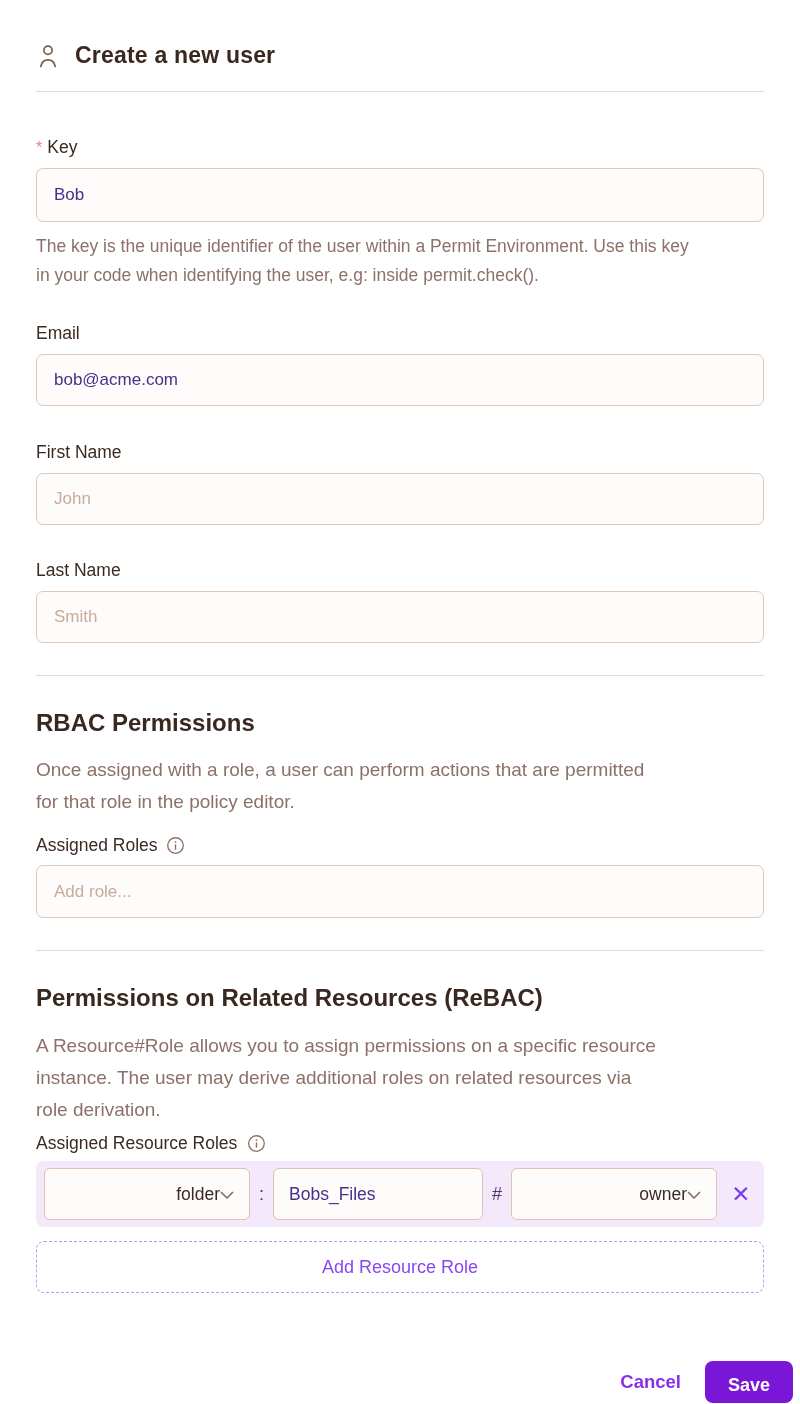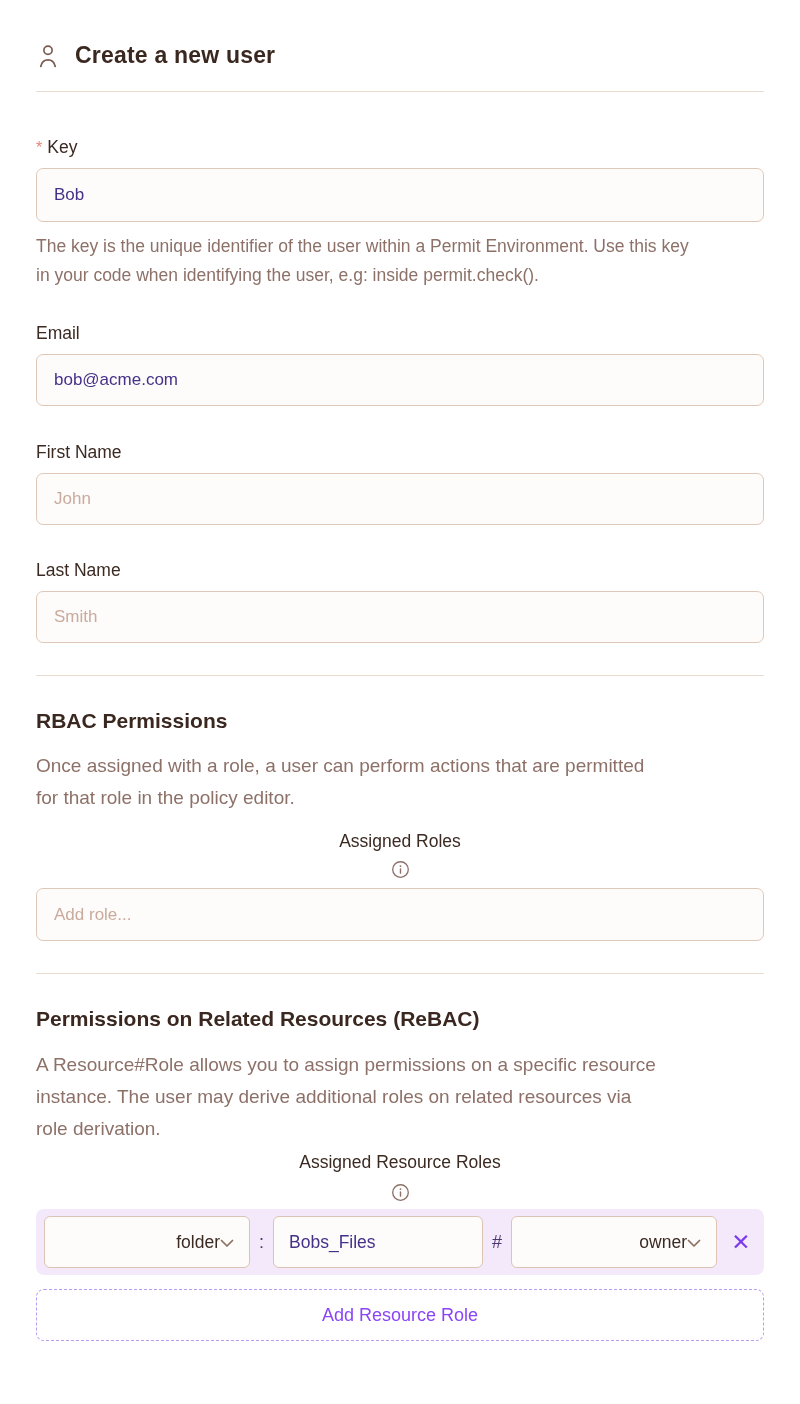--- a/index.html
+++ b/index.html
@@ -40,24 +40,24 @@
   .help-text {
     margin-top: 10px; max-width: 660px;
     font-size: 17.5px; line-height: 29px; color: #8d7168;
   }
   .f-key   { margin-top: 45px; }
   .f-email { margin-top: 33px; }
   .f-first { margin-top: 36px; }
   .f-last  { margin-top: 35px; }
 
   
-  .section-heading { margin-top: 33px; font-size: 21px; font-weight: 700; color: #3a2820; }
+  .section-heading { margin-top: 33px; font-size: 24px; font-weight: 700; color: #3a2820; }
   .section-desc { margin-top: 17px; max-width: 620px; font-size: 19px; line-height: 32px; color: #8d7168; }
   .assigned-label { margin-top: 17px; display: flex; align-items: center; gap: 8px;
-    font-size: 17.5px; font-weight: 500; color: #3b2a22; flex-direction: column; }
+    font-size: 17.5px; font-weight: 500; color: #3b2a22; }
   .info-icon { display: inline-flex; }
   .f-addrole .text-input { margin-top: 9px; height: 53px; }
   .rebac .section-heading { }
   .rebac .section-desc { margin-top: 18px; }
   .rebac .assigned-label { margin-top: 7px; gap: 10px; }
 
   
   .rr-row {
     margin-top: 7px;
     display: flex; align-items: center; gap: 9px;

